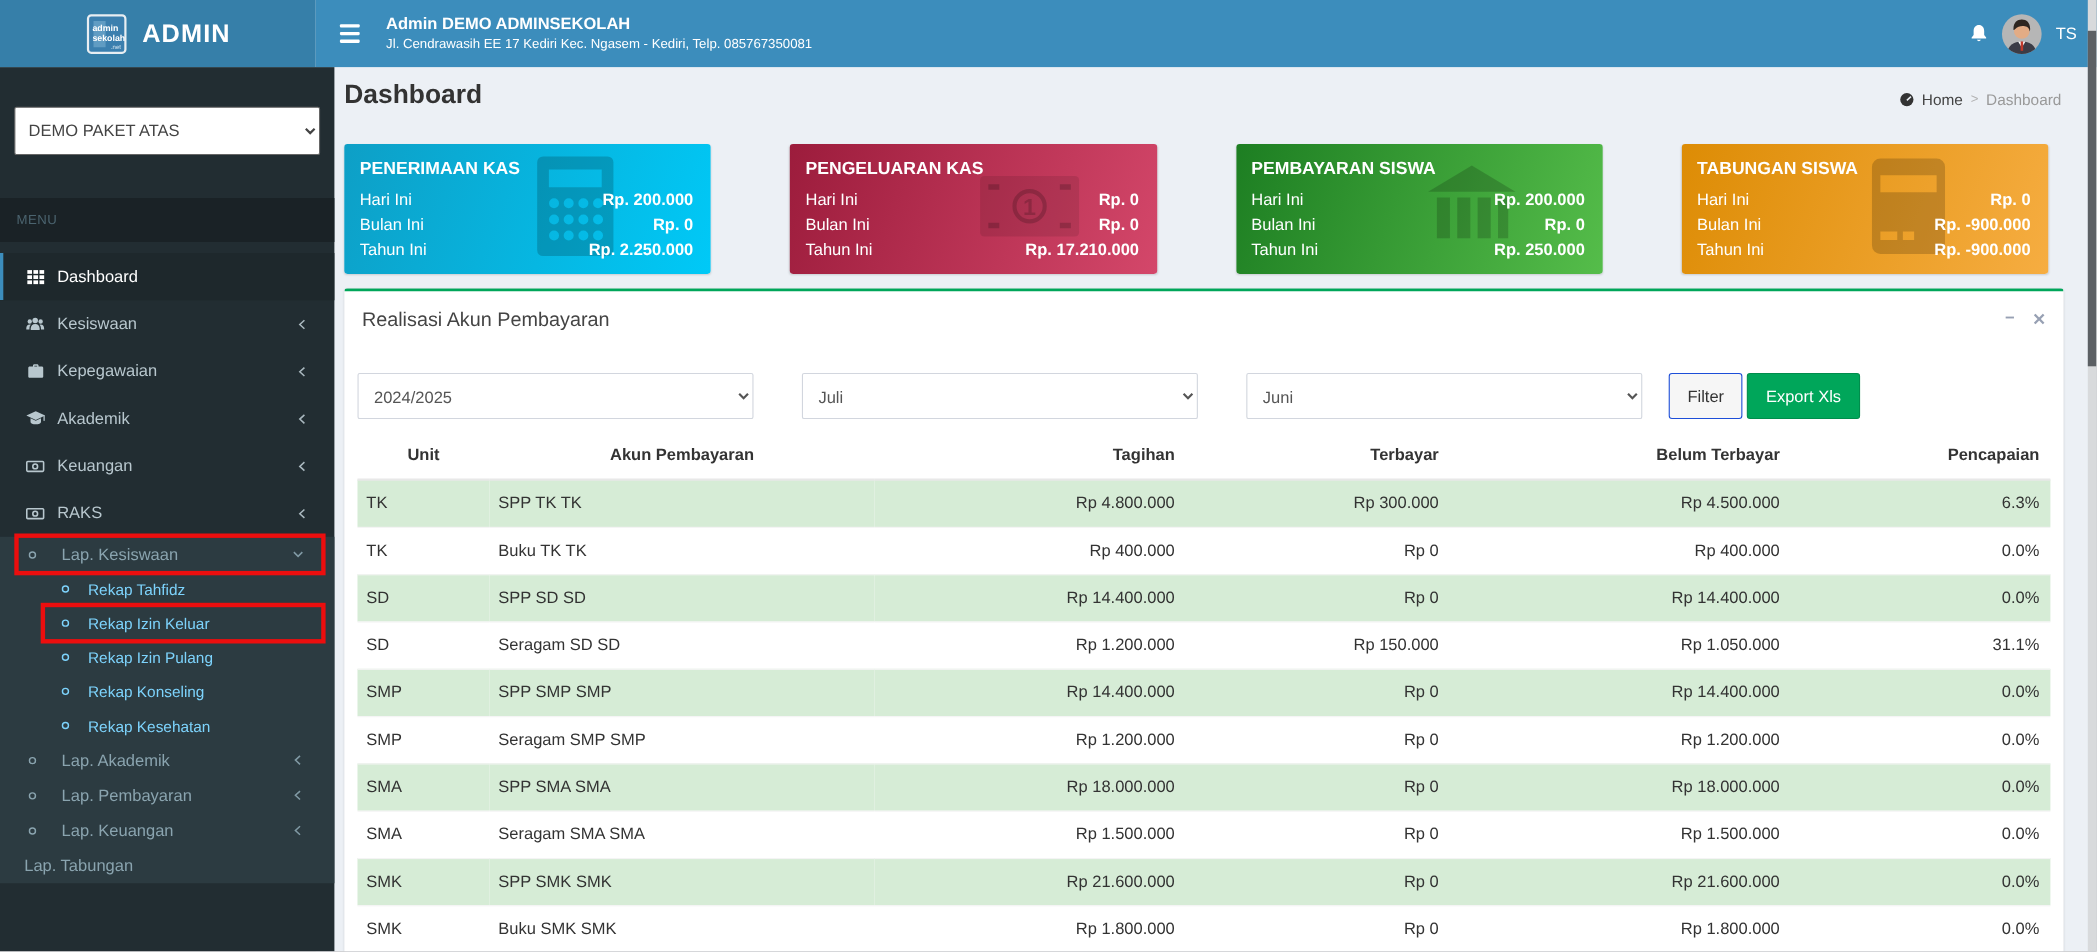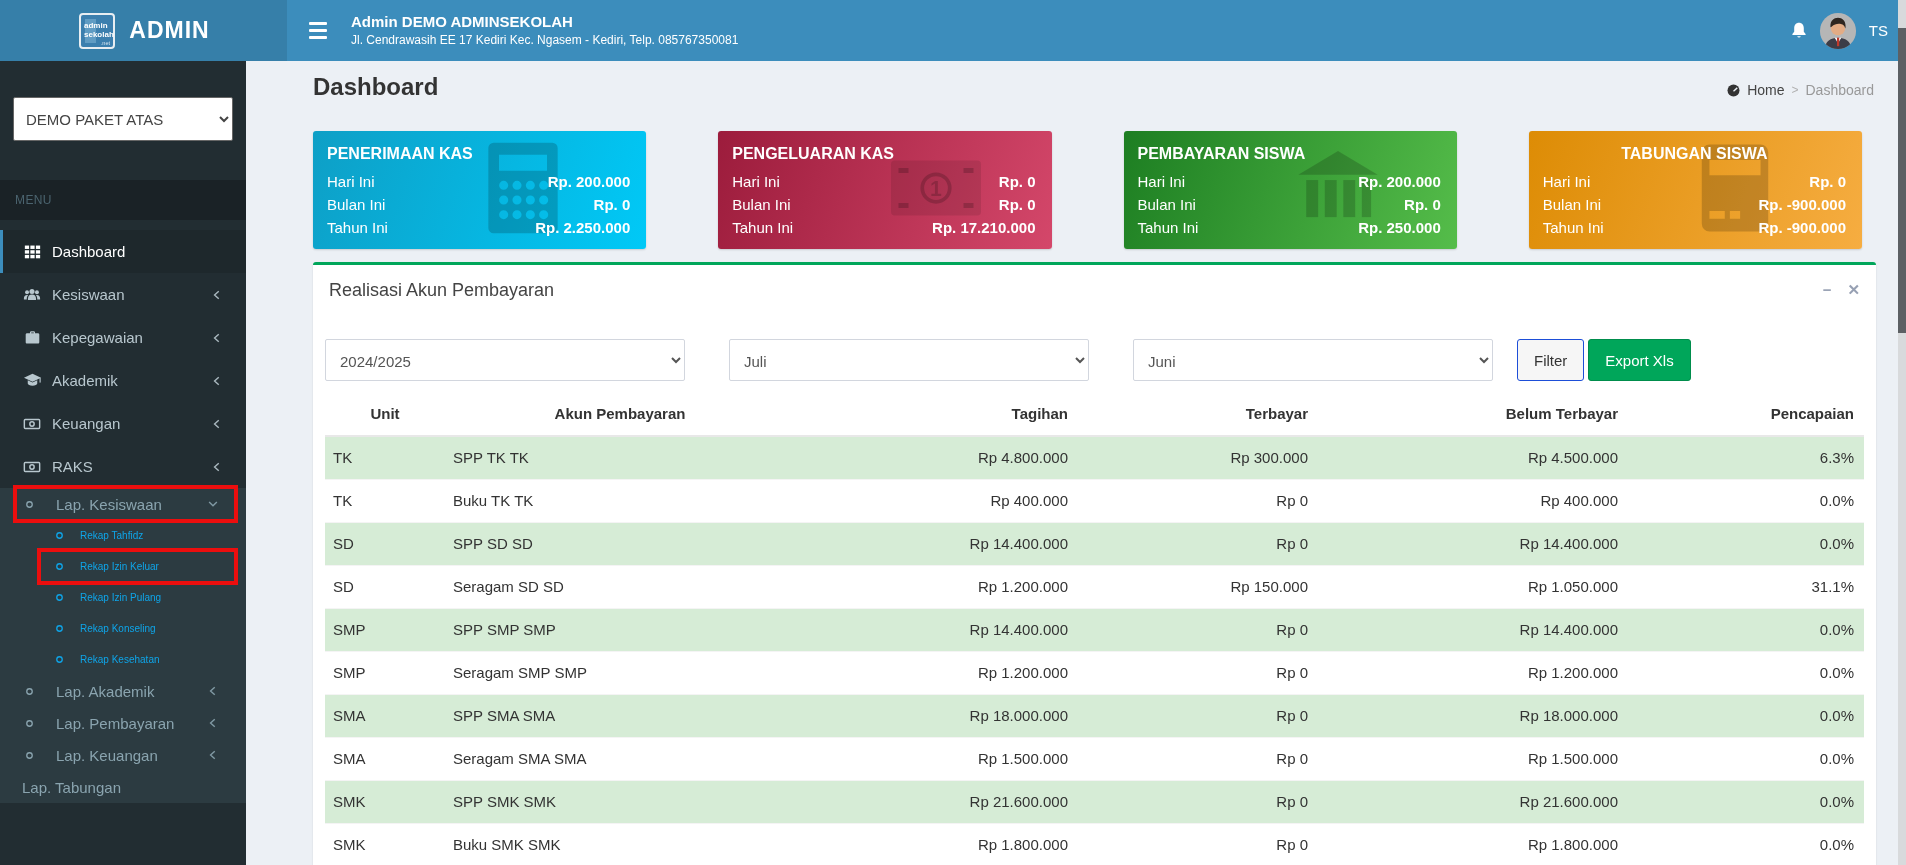--- a/index.html
+++ b/index.html
@@ -16,34 +16,34 @@
   .school-info { margin-left:20px; color:#fff; }
   .school-name { font-size:15px; font-weight:bold; line-height:20px; }
   .school-address { font-size:12px; line-height:17px; }
   .top-right { position:absolute; right:18px; top:0; height:61px; display:flex; align-items:center; gap:10px; }
   .bell { color:#fff; display:flex; cursor:pointer; }
   .user-chip { display:flex; align-items:center; gap:12px; cursor:pointer; }
   .avatar { width:38px; height:38px; border-radius:50%; overflow:hidden; flex:none; }
   .user-initials { color:#fff; font-size:15px; }
 
   
-  .sidebar { position:absolute; top:61px; left:0; width:246px; bottom:0; background:#222d32; z-index:20; }
+  .sidebar { position:absolute; top:61px; left:0; width:304px; bottom:0; background:#222d32; z-index:20; }
   .school-select-wrap { padding:36px 13px 0 13px; }
   .school-select { width:100%; height:44px; font-family:"Liberation Sans",sans-serif; font-size:15px; color:#444; padding:0 8px; border:1px solid #666; border-radius:2px; background:#fff; }
   .menu-header { margin-top:39px; height:40px; line-height:40px; background:#1a2226; color:#4b646f; font-size:12px; padding-left:15px; letter-spacing:.4px; }
   .smenu { padding-top:10px; }
   .mi { position:relative; display:flex; align-items:center; cursor:pointer; color:#b8c7ce; font-size:15px; }
   .mi .mico { display:flex; justify-content:center; flex:none; }
   .mi.lvl0 { height:43px; padding-left:20px; }
   .mi.lvl0 .mico { width:24px; margin-right:8px; }
   .mi.lvl0.active { background:#1e282c; color:#fff; box-shadow:inset 3px 0 0 #3c8dbc; }
   .tree { background:#2c3b41; }
   .mi.lvl1 { height:32px; padding-left:22px; color:#8aa4af; font-size:15px; }
   .mi.lvl1 .mico { width:14px; margin-right:20px; }
-  .mi.lvl2 { height:31px; padding-left:53px; color:#0ea5e9; font-size:10px; }
+  .mi.lvl2 { height:31px; padding-left:53px; color:#7dd3fc; font-size:14px; }
   .mi.lvl2 .mico { width:13px; margin-right:14px; }
   .chev { position:absolute; right:22px; display:flex; color:inherit; opacity:.9; }
   .mi.lvl1 .chev { right:26px; }
   
   .ann::after { content:""; position:absolute; border:4px solid #ec0e0e; pointer-events:none; z-index:40; top:-3px; bottom:-3px; }
   .ann.ann-l0::after { left:1px; right:4px; top:-5px; bottom:-2px; }
   .ann.ann-l1::after { left:13px; right:8px; }
   .ann.ann-l2::after { left:37px; right:8px; }
 
   
@@ -423,21 +423,21 @@
           </div>
           <div class="ib-row">
             <span>Bulan Ini</span>
             <span class="v">Rp. 0</span>
           </div>
           <div class="ib-row">
             <span>Tahun Ini</span>
             <span class="v">Rp. 250.000</span>
           </div>
         </div>
-        <div class="info-box" style="background: linear-gradient(110deg, rgb(221, 140, 5) 0%, rgb(246, 173, 65) 100%); text-align: center;">
+        <div class="info-box" style="background: linear-gradient(110deg, rgb(221, 140, 5) 0%, rgb(246, 173, 65) 100%);">
           <span class="ib-icon"><svg viewBox="0 0 56 72" width="72" height="92">
               <path fill="currentColor" fill-rule="evenodd" d="M8,2h40a6,6 0 0 1 6,6v56a6,6 0 0 1-6,6H8a6,6 0 0 1-6-6V8a6,6 0 0 1 6-6z M8,14h40v12H8z M8,54h12v6H8z M24,54h8v6h-8z"></path>
             </svg></span>
           <div class="ib-title">TABUNGAN SISWA</div>
           <div class="ib-row">
             <span>Hari Ini</span>
             <span class="v">Rp. 0</span>
           </div>
           <div class="ib-row">
             <span>Bulan Ini</span>

